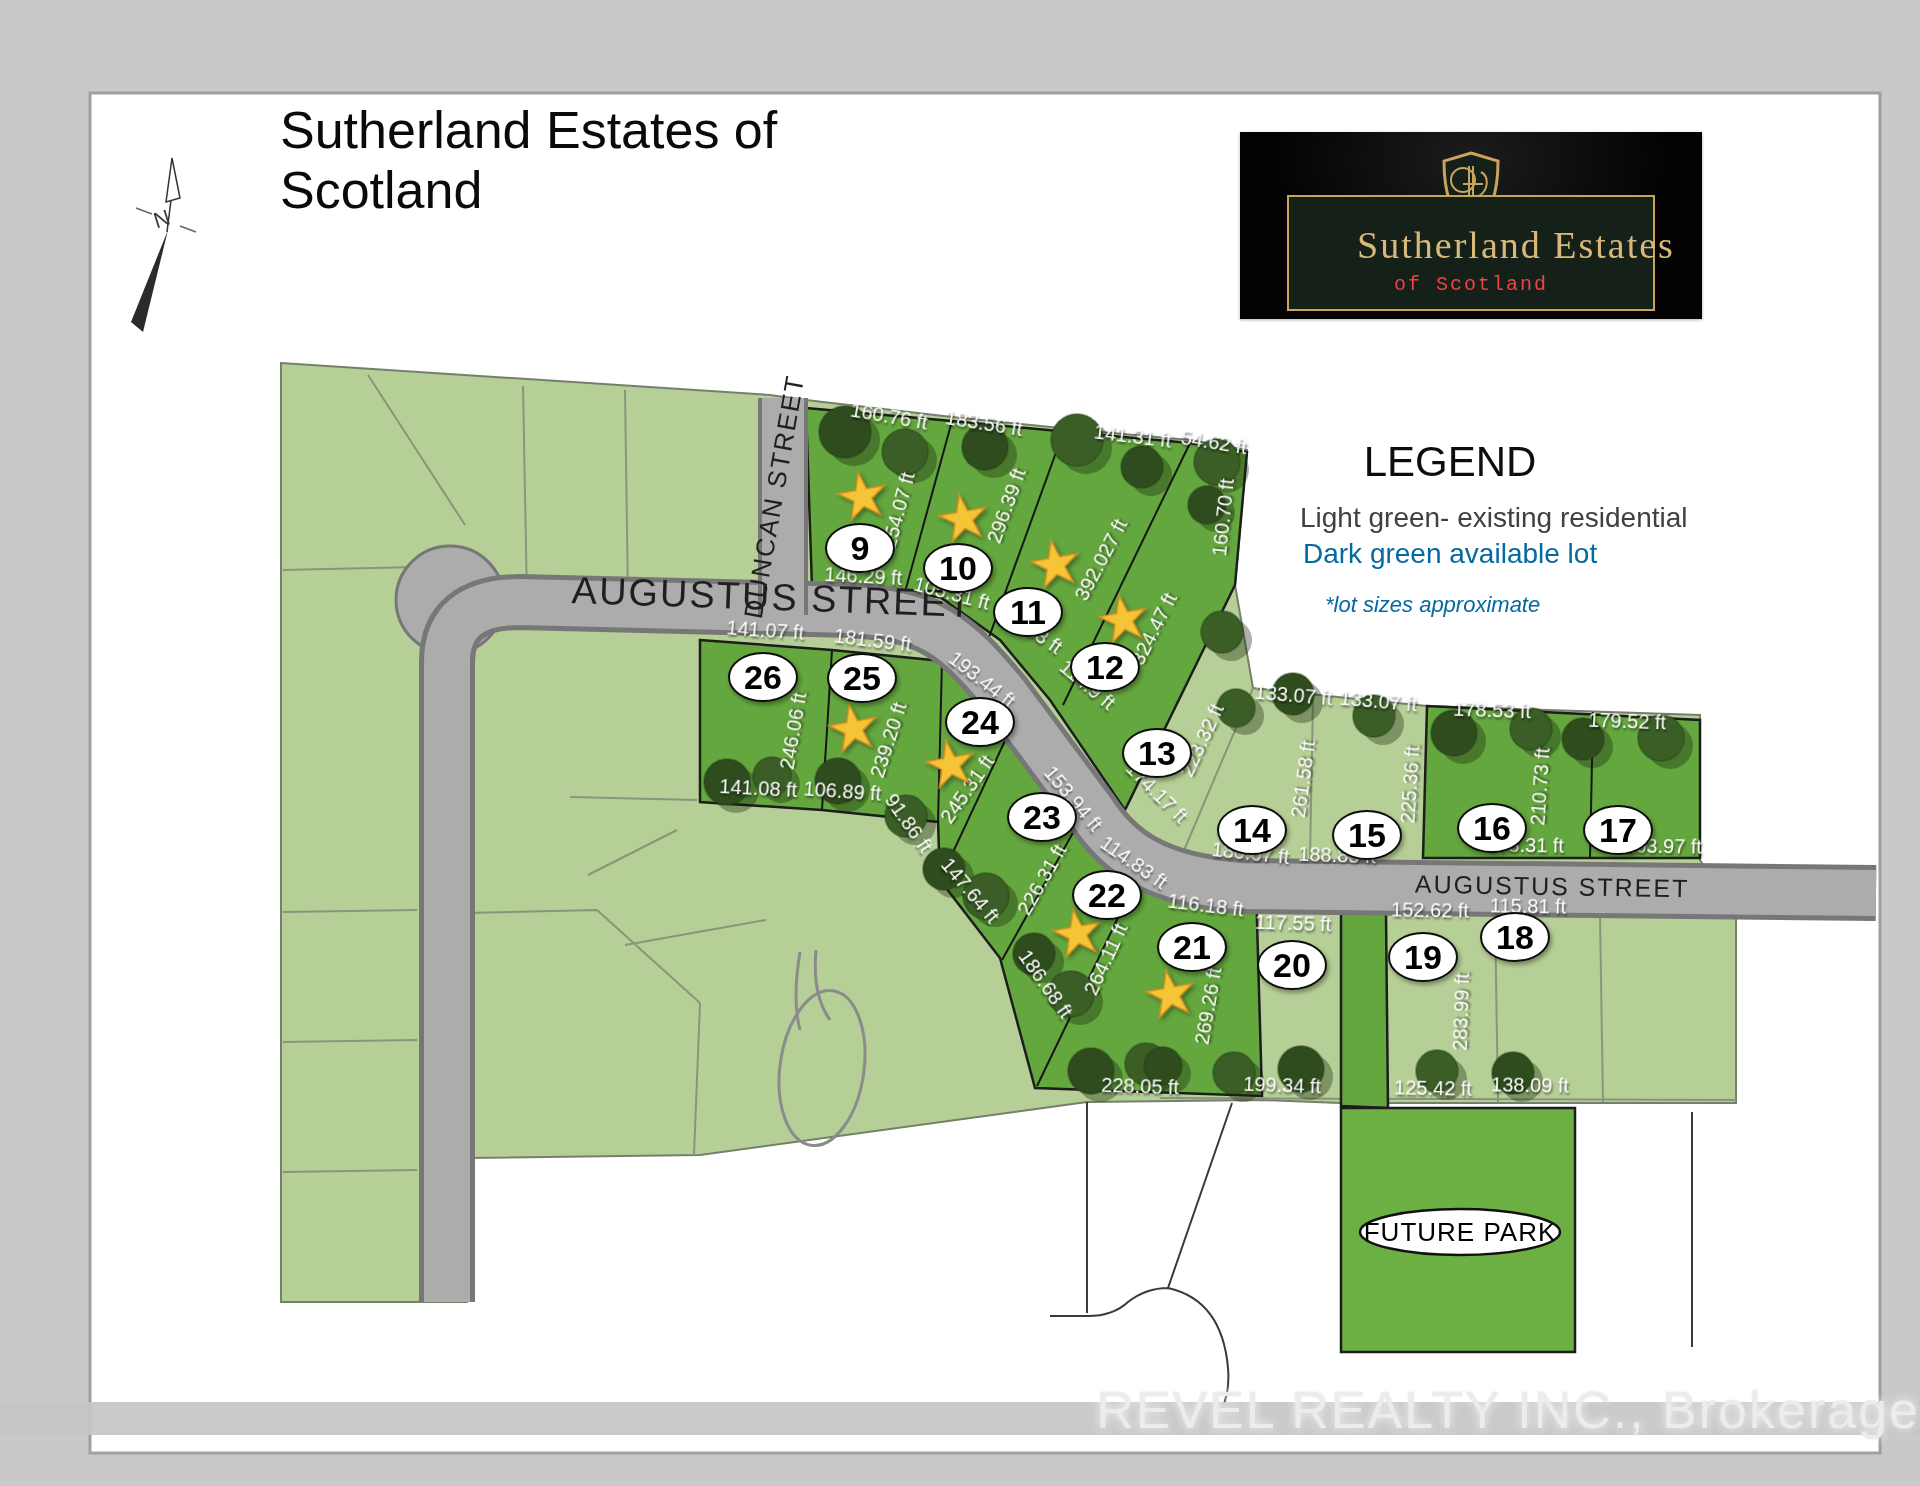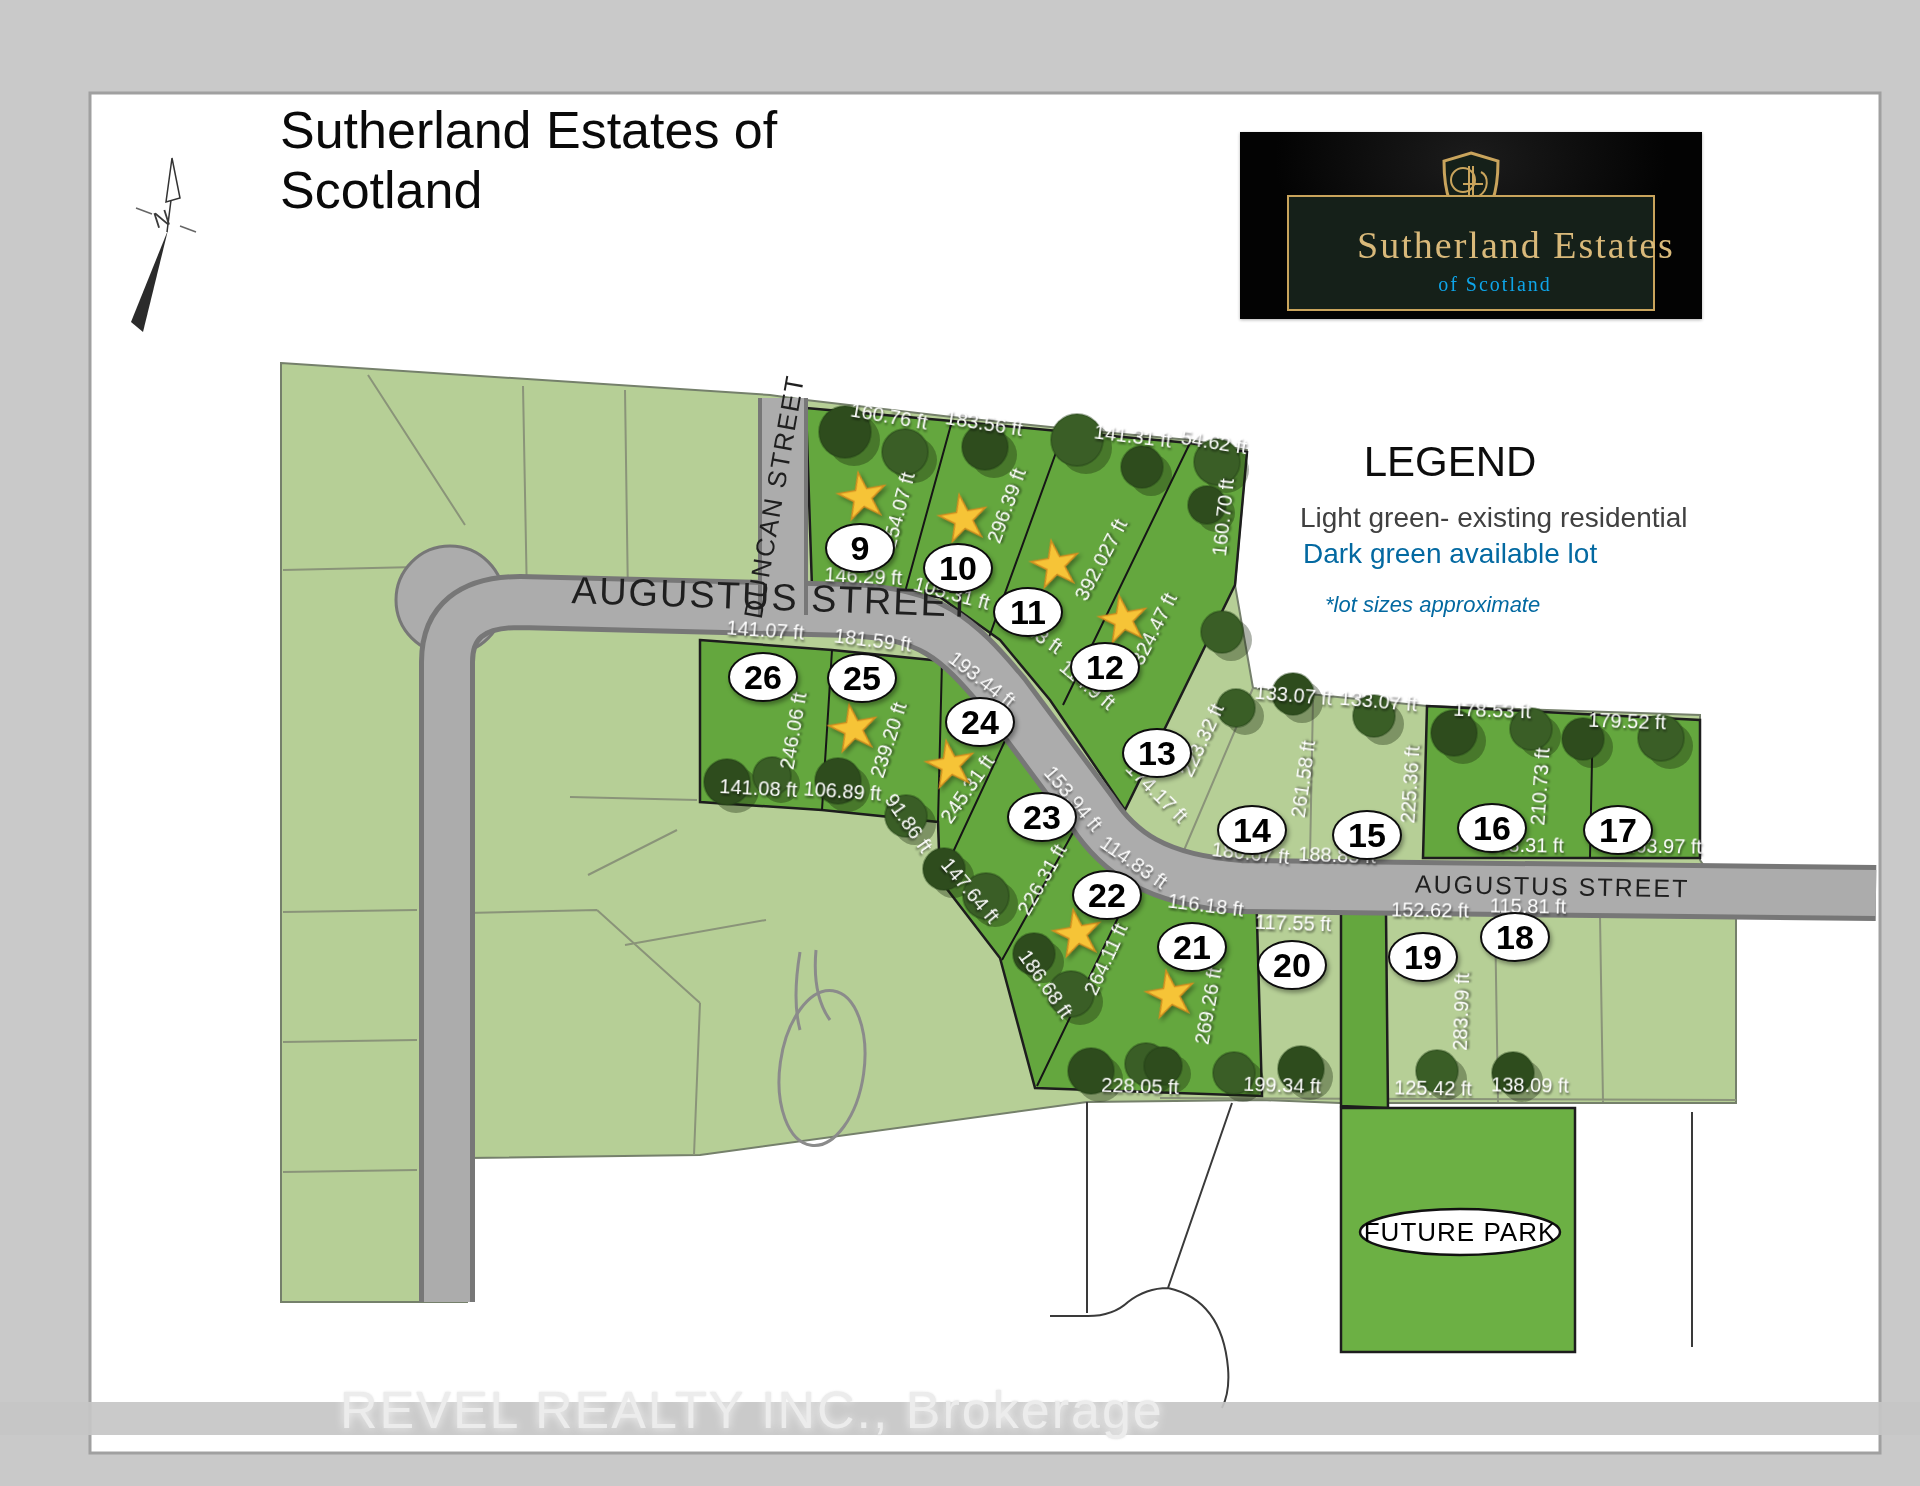--- a/index.html
+++ b/index.html
@@ -24,30 +24,30 @@
   .page-title{position:absolute;left:280px;top:100px;width:700px;text-align:left;
               font-size:52px;color:#0a0a0a;letter-spacing:0;}
   .logo{position:absolute;left:1240px;top:132px;width:462px;height:187px;
         background:radial-gradient(ellipse at 50% 15%, #1c1c1c 0%, #030303 60%);
         box-shadow:0 1px 3px rgba(0,0,0,.3);}
   .logo-panel{position:absolute;left:47px;top:63px;width:364px;height:112px;
         background:#152019;border:2px solid #c9a45c;box-shadow:inset 0 0 0 2px #152019;}
   .logo-name{position:absolute;left:0;top:26px;width:100%;text-align:center;
         font-family:"Liberation Serif",serif;font-size:38px;color:#d9b97a;letter-spacing:2px;margin-left:45px;}
   .logo-sub{position:absolute;left:0;top:76px;width:100%;text-align:center;
-        font-family:Liberation Serif, serif;font-size:20px;color:#0ea5e9;letter-spacing:2px;margin-left:24px;}
+        font-family:Liberation Mono, monospace;font-size:20px;color:#ef4444;letter-spacing:2px;}
   .logo-shield{position:absolute;left:199px;top:18px;}
   .legend-title{position:absolute;left:1240px;top:438px;width:420px;text-align:center;
         font-size:42px;color:#0d0d0d;}
   .legend-item1{position:absolute;left:1300px;top:502px;font-size:28px;color:#404040;}
   .legend-item2{position:absolute;left:1303px;top:538px;font-size:28px;color:#0369a1;}
   .legend-note{position:absolute;left:1325px;top:592px;font-size:22px;font-style:italic;color:#0369a1;}
   .wm-band{position:absolute;left:0;top:1402px;width:1920px;height:33px;
         background:#c6c6c6;opacity:.92;}
-  .wm-text{position:absolute;left:340px;top:1380px;width:1580px;text-align:left;
+  .wm-text{position:absolute;left:340px;top:1380px;width:1580px;text-align:right;
         font-size:52px;color:#ececec;letter-spacing:2px;
         text-shadow:0 0 10px rgba(255,255,255,.9), 0 0 2px rgba(200,200,200,.8);}
 </style>
 </head>
 <body>
 
 <div class="canvas">
 
   <svg id="map-svg" width="1920" height="1486" viewBox="0 0 1920 1486">
 

